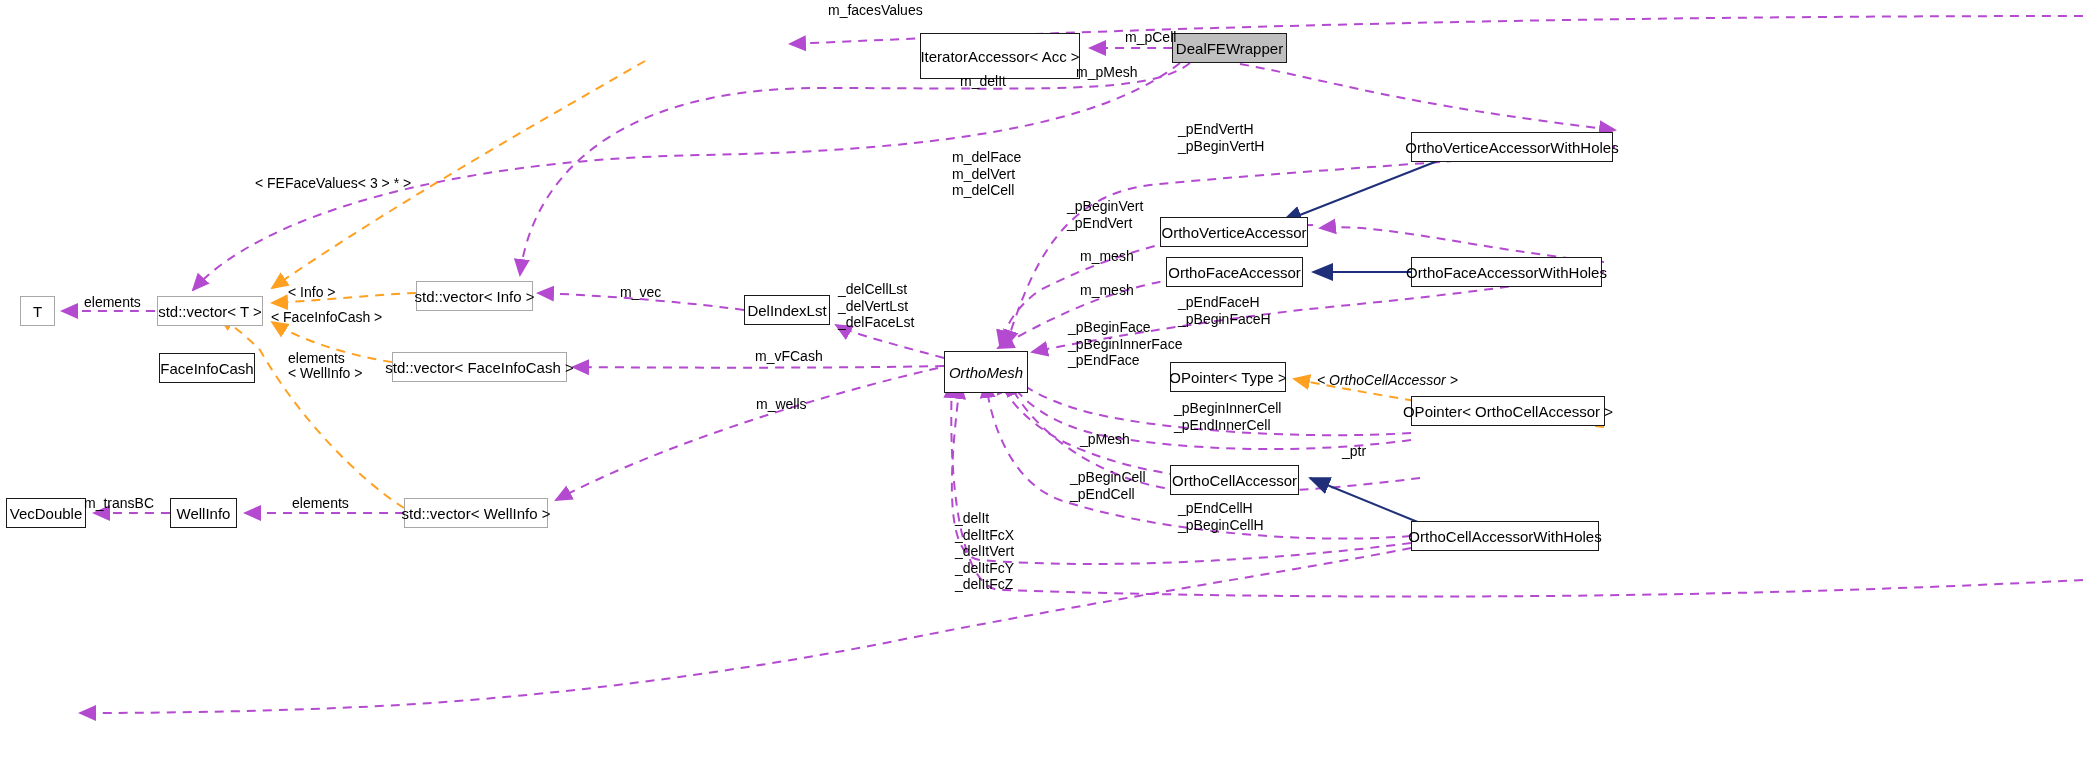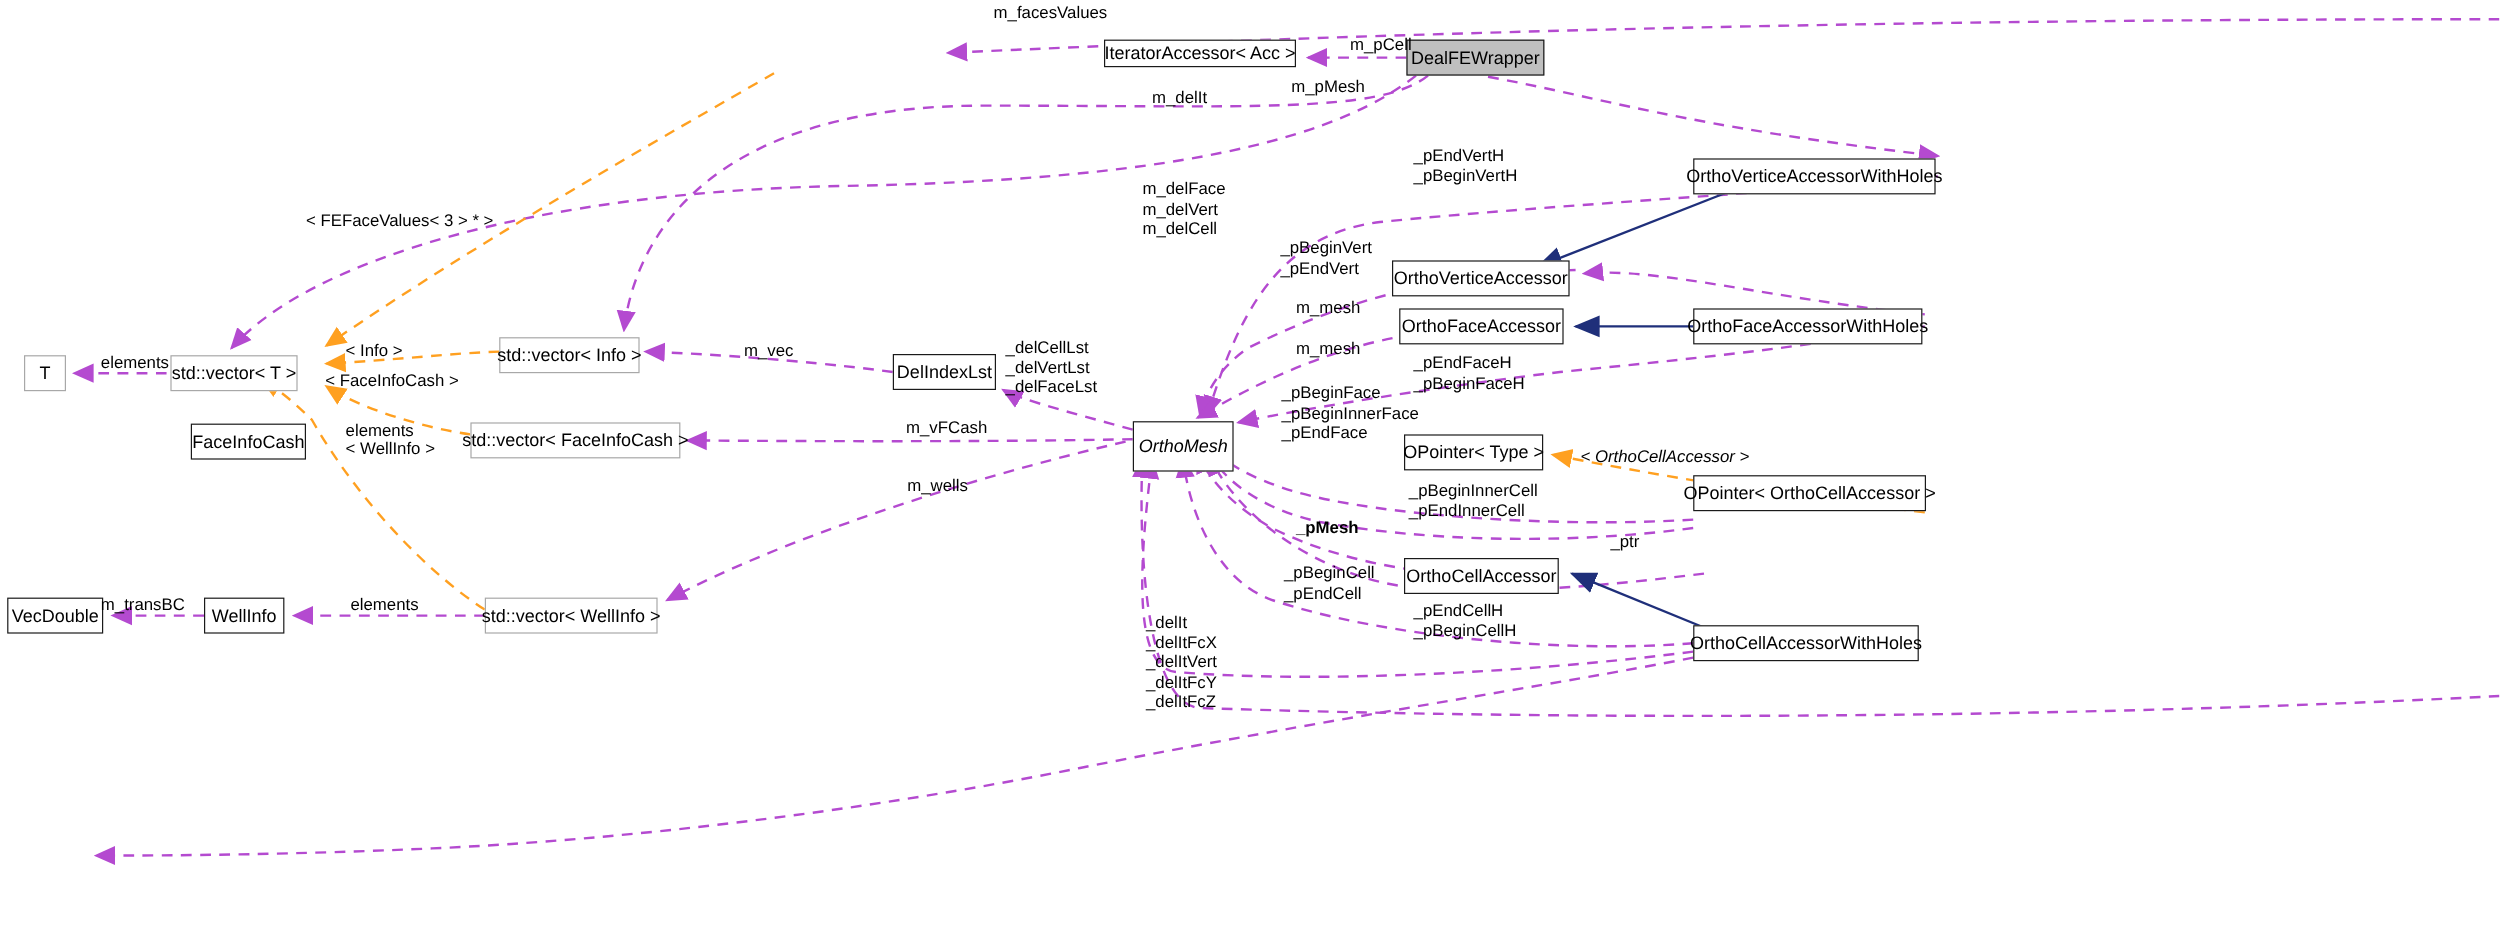--- a/index.html
+++ b/index.html
@@ -110,21 +110,21 @@
     </g>
 
     <g fill="none" stroke="#1f2f7a" stroke-width="2" marker-end="url(#ar-navy)">
       <path d="M1440,160 L1282,222"></path>
       <path d="M1411,272 L1313,272"></path>
       <path d="M1425,525 L1310,478"></path>
     </g>
   </svg>
 
 
-  <div class="node solid" style="left:920px;top:33px;width:160px;height:23px;">
+  <div class="node solid" style="left:920px;top:33px;width:160px;height:46px;">
     <span>IteratorAccessor&lt; Acc &gt;</span>
   </div>
 
   <div class="node highlight" style="left:1172px;top:33px;width:115px;height:30px;">
     <span>DealFEWrapper</span>
   </div>
 
   <div class="node solid" style="left:1411px;top:132px;width:202px;height:30px;">
     <span>OrthoVerticeAccessorWithHoles</span>
   </div>
@@ -138,21 +138,21 @@
   </div>
 
   <div class="node solid" style="left:1411px;top:257px;width:191px;height:30px;">
     <span>OrthoFaceAccessorWithHoles</span>
   </div>
 
   <div class="node faint" style="left:20px;top:296px;width:35px;height:30px;">
     <span>T</span>
   </div>
 
-  <div class="node faint" style="left:142px;top:296px;width:106px;height:30px;">
+  <div class="node faint" style="left:157px;top:296px;width:106px;height:30px;">
     <span>std::vector&lt; T &gt;</span>
   </div>
 
   <div class="node faint" style="left:416px;top:281px;width:117px;height:30px;">
     <span>std::vector&lt; Info &gt;</span>
   </div>
 
   <div class="node solid" style="left:744px;top:295px;width:86px;height:30px;">
     <span>DelIndexLst</span>
   </div>
@@ -222,21 +222,21 @@
   <div class="edge-label left" style="left:288px;top:350px;">elements</div>
   <div class="edge-label left" style="left:1068px;top:319px;">_pBeginFace
 _pBeginInnerFace
 _pEndFace</div>
   <div class="edge-label left" style="left:1317px;top:372px;font-style:italic;">&lt; OrthoCellAccessor &gt;</div>
   <div class="edge-label left" style="left:755px;top:348px;">m_vFCash</div>
   <div class="edge-label left" style="left:288px;top:365px;">&lt; WellInfo &gt;</div>
   <div class="edge-label left" style="left:1174px;top:400px;">_pBeginInnerCell
 _pEndInnerCell</div>
   <div class="edge-label left" style="left:756px;top:396px;">m_wells</div>
-  <div class="edge-label left" style="left:1080px;top:431px;font-weight:bold;">_pMesh</div>
+  <div class="edge-label left" style="left:1080px;top:431px;">_pMesh</div>
   <div class="edge-label left" style="left:1330px;top:443px;margin-left:12px;">_ptr</div>
   <div class="edge-label left" style="left:1070px;top:469px;">_pBeginCell
 _pEndCell</div>
   <div class="edge-label left" style="left:84px;top:495px;">m_transBC</div>
   <div class="edge-label left" style="left:292px;top:495px;">elements</div>
   <div class="edge-label left" style="left:1178px;top:500px;">_pEndCellH
 _pBeginCellH</div>
   <div class="edge-label left" style="left:84px;top:294px;">elements</div>
   <div class="edge-label left" style="left:955px;top:510px;">_delIt
 _delItFcX

